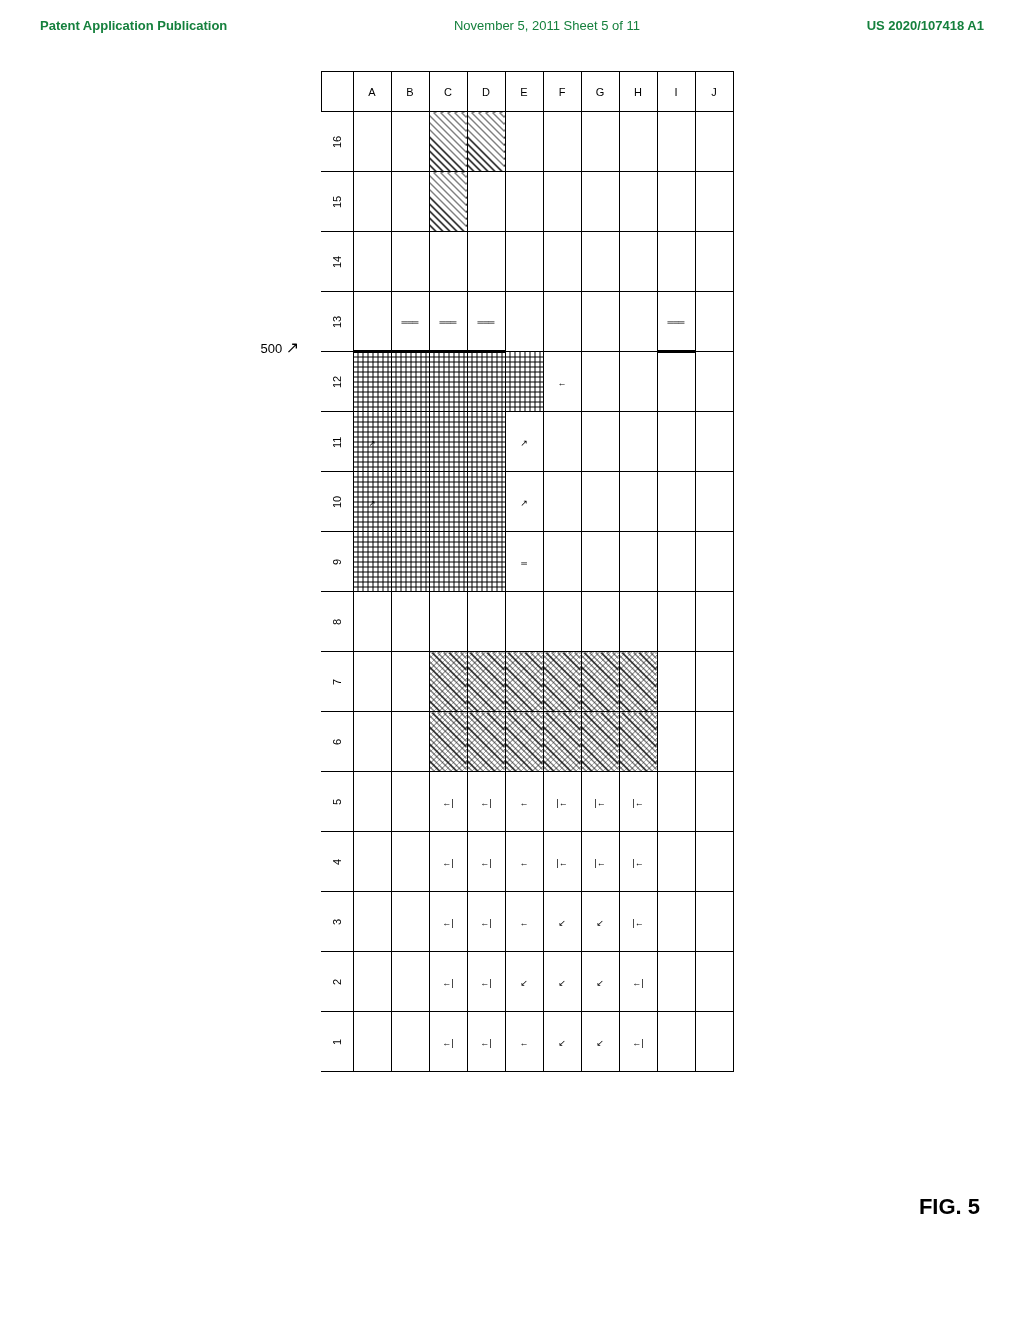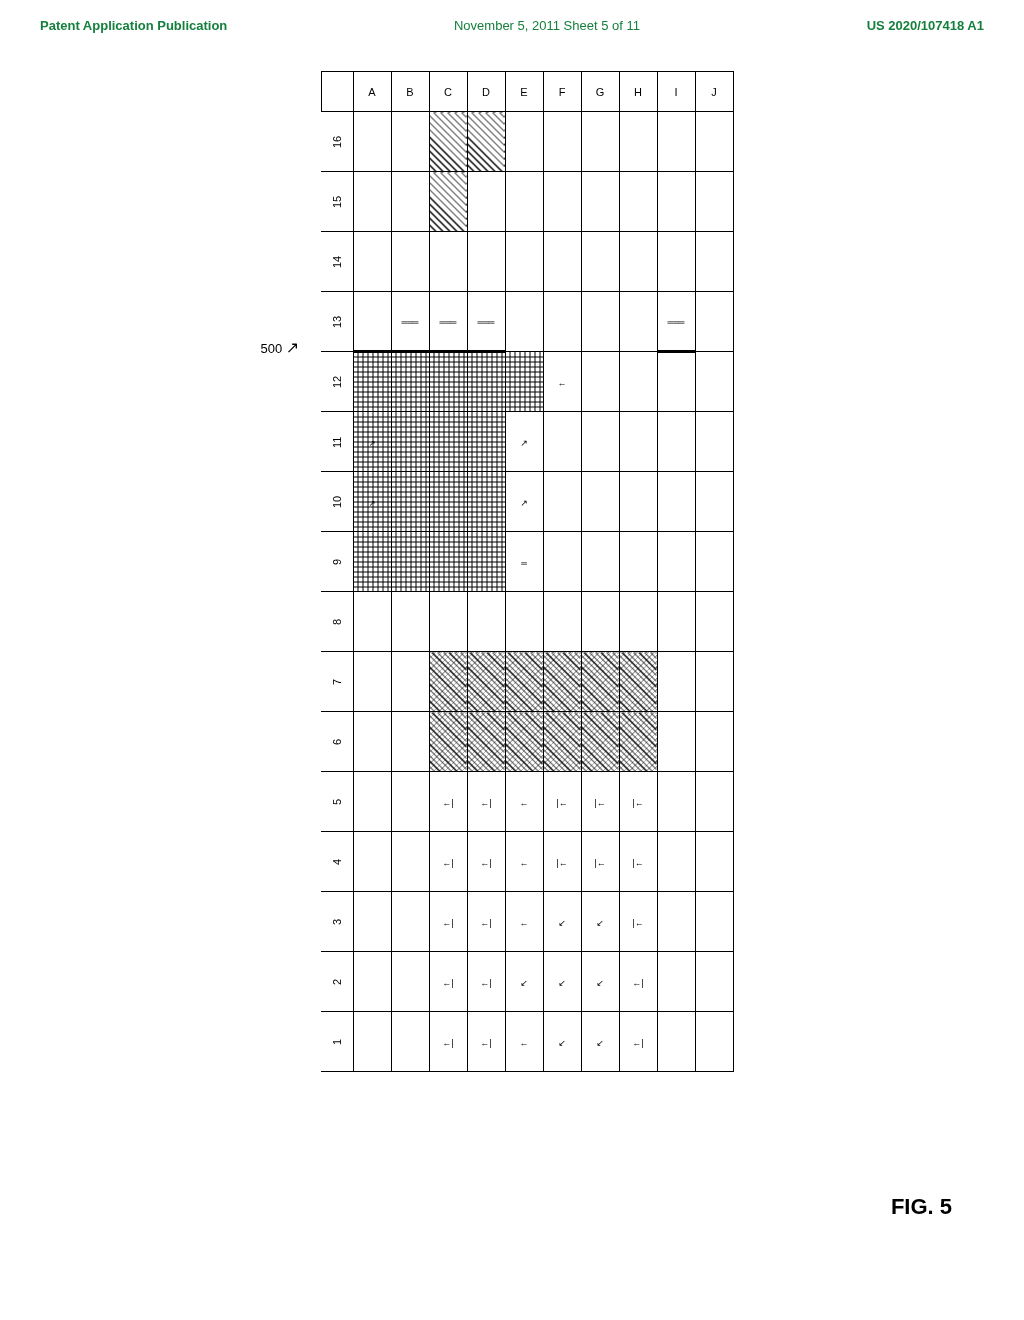--- a/index.html
+++ b/index.html
@@ -385,17 +385,17 @@
             <td><span class="arr" style="font-size:9px;">↙</span></td>
             <td><span class="arr" style="font-size:9px;">←|</span></td>
             <td></td>
             <td></td>
           </tr>
         </tbody>
       </table>
     </div>
   </div>
 
-  <div style="position:absolute; right:72px; bottom:100px; font-size:22px; font-weight:bold;">
+  <div style="position:absolute; right:44px; bottom:100px; font-size:22px; font-weight:bold;">
     <span>FIG. 5</span>
   </div>
 
 </div>
 
 </body></html>

